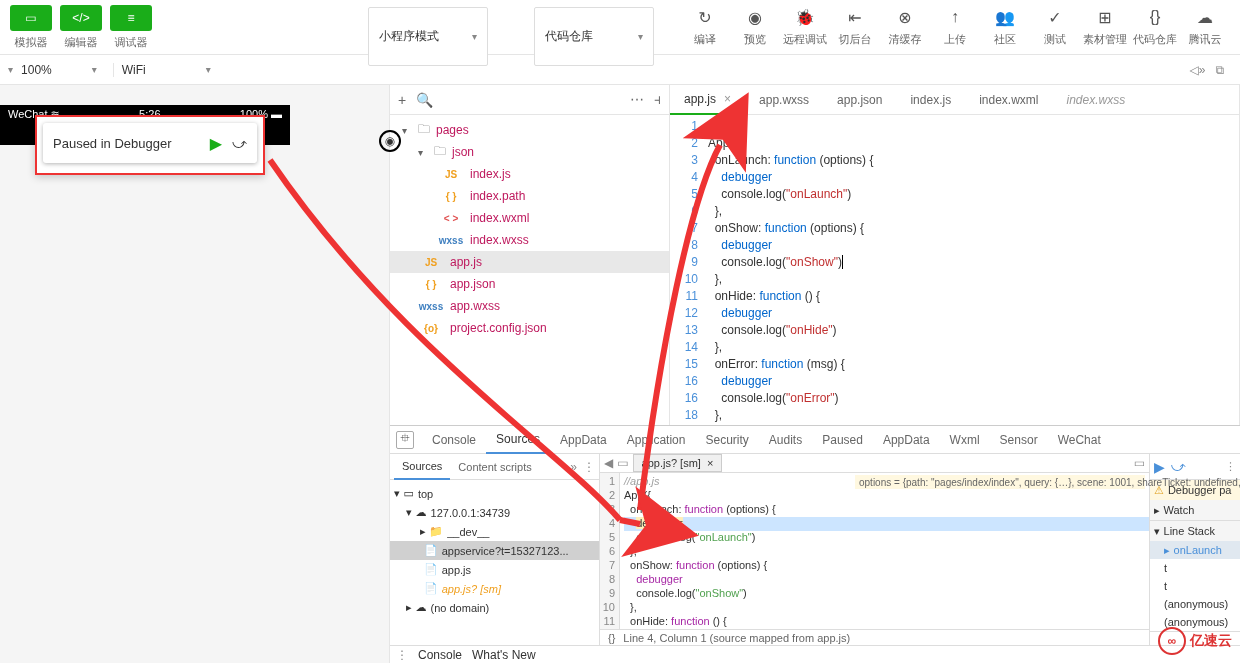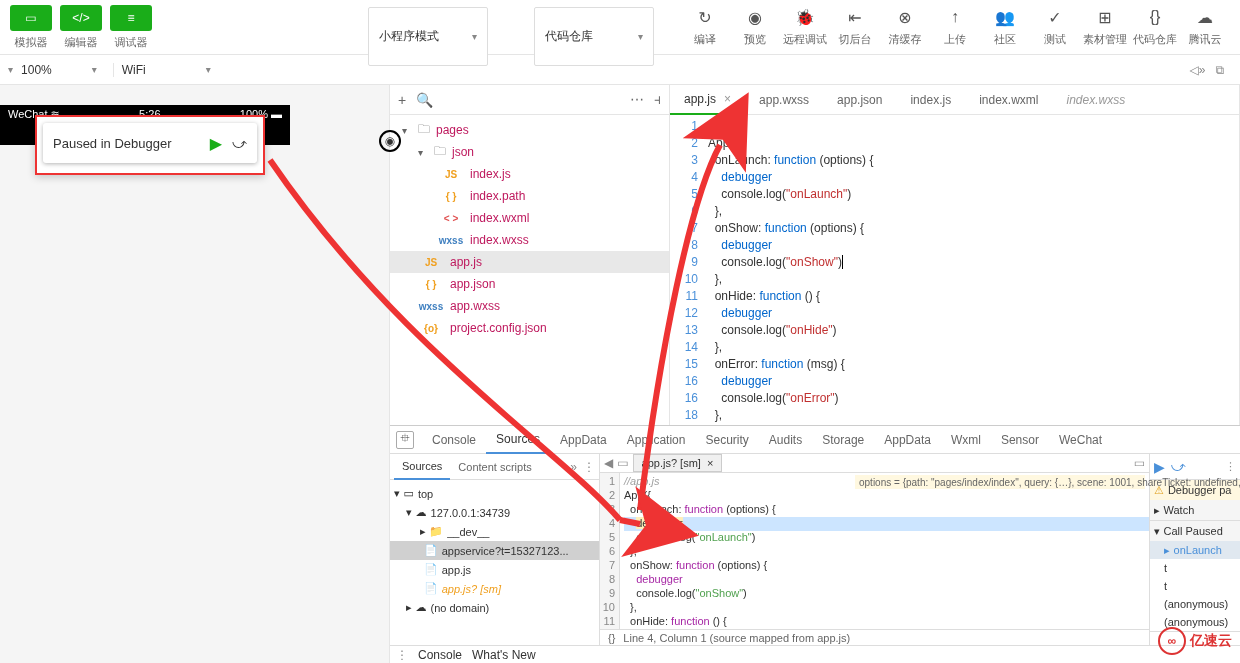--- a/index.html
+++ b/index.html
@@ -375,21 +375,21 @@
 <div class="devtools">
   <div class="dt-tabs">
     <span class="dt-inspect">⯐</span>
     <div id="dt-tabs-list" style="display:flex">
         <div class="dt-tab">Console</div>
         <div class="dt-tab active">Sources</div>
         <div class="dt-tab">AppData</div>
         <div class="dt-tab">Application</div>
         <div class="dt-tab">Security</div>
         <div class="dt-tab">Audits</div>
-        <div class="dt-tab">Storage</div>
+        <div class="dt-tab">Paused</div>
         <div class="dt-tab">AppData</div>
         <div class="dt-tab">Wxml</div>
         <div class="dt-tab">Sensor</div>
         <div class="dt-tab">WeChat</div>
       </div>
   </div>
   <div class="dt-body">
     <div class="dt-sources-left">
       <div class="dt-sub-tabs">
         <div class="dt-sub-tab active">Sources</div>
@@ -491,21 +491,21 @@
       </div>
       <div class="dt-right-section">
         <div class="dt-right-header">
           <span>▸</span>
           <span>Watch</span>
         </div>
       </div>
       <div class="dt-right-section">
         <div class="dt-right-header">
           <span>▾</span>
-          <span>Call Paused</span>
+          <span>Line Stack</span>
         </div>
         <div id="dt-stack">
             <div class="dt-stack-item active">
               <span style="color:#4a90d9;margin-right:4px">▸</span>
               <span>onLaunch</span>
             </div>
             <div class="dt-stack-item">
               <span>t</span>
             </div>
             <div class="dt-stack-item">

